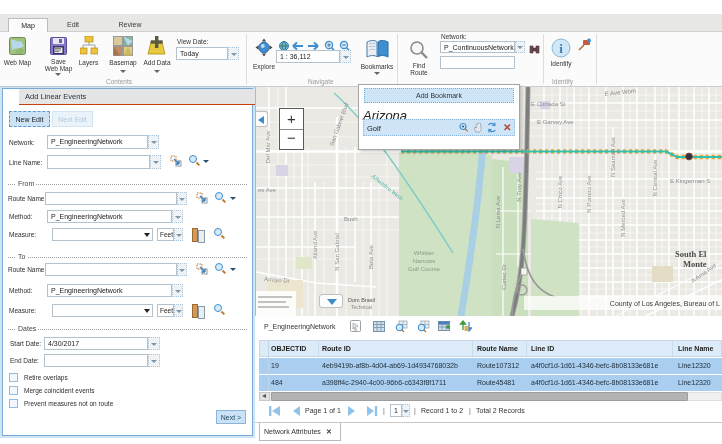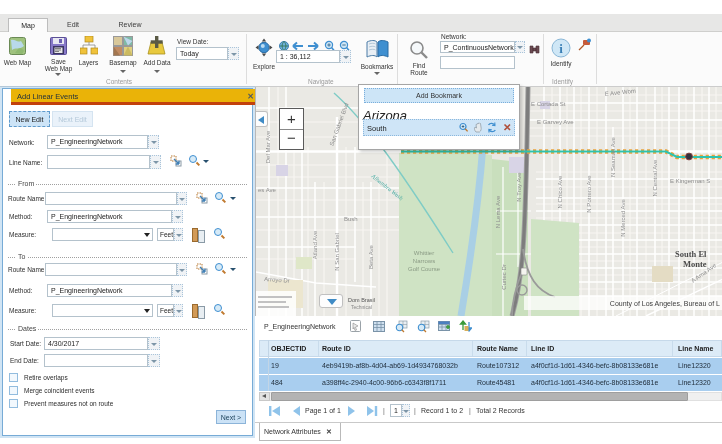--- a/index.html
+++ b/index.html
@@ -29,23 +29,23 @@
   .combo { position:absolute; background:#fff; border:1px solid #b4c2cc; font-size:7px;
     color:#222; line-height:11px; padding-left:3px; white-space:nowrap; overflow:hidden; }
   .combobtn { position:absolute; background:#f0f3f6; border:1px dotted #a9c4da;
     text-align:center; }
   .combobtn:after { content:""; position:absolute; left:50%; top:50%; margin:-1px 0 0 -3px;
     border-left:3px solid transparent; border-right:3px solid transparent;
     border-top:3px solid #7d96a8; }
   
   #panel { position:absolute; left:2px; top:88px; width:251px; height:348px;
     background:#fff; border:1px solid #77abd6; box-shadow:0 0 0 2px rgba(150,195,230,.45); }
-  #panelhdr { position:absolute; left:8px; top:0; width:249px; height:16px;
-    background:#eab308; font-size:7.5px; color:#1f2f3d; line-height:16px; padding-left:6px;
-    border-bottom:3px solid #c2410c; }
+  #panelhdr { position:absolute; left:16px; top:0; width:249px; height:16px;
+    background:#e5e5e5; font-size:7.5px; color:#1f2f3d; line-height:16px; padding-left:6px;
+    border-bottom:1px solid #c2410c; }
   #panelhdr .x { position:absolute; right:6px; top:0; color:#4e5a63; font-size:8px; font-weight:bold; }
   .plabel { position:absolute; font-size:6.5px; color:#2c2c2c; white-space:nowrap; }
   .pbtn { position:absolute; font-size:7px; text-align:center; }
   .fsep { position:absolute; left:5px; width:239px; height:8px; font-size:7px; color:#444; }
   .fsep .ln { position:absolute; top:4px; border-top:1px dotted #a0a0a0; }
   .fsep .tx { position:absolute; top:0; left:8px; padding:0 2px; }
   .chk { position:absolute; width:9px; height:9px; background:#f2f8fd; border:1px solid #92bcde; }
   .magico { position:absolute; width:20px; height:13px; }
   .magico:before { content:""; position:absolute; left:0; top:0; width:6px; height:6px;
     border:1.6px solid #3f8fd0; border-radius:50%; background:#d6eaf7; }
@@ -562,21 +562,21 @@
     <div class="abs" style="left:255px;top:422px;width:467px;height:1px;background:#c9c9c9;"></div>
     <div class="abs" style="left:259px;top:423px;width:82px;height:18px;background:#fff;border:1px solid #b9b9b9;border-top:none;"></div>
     <div class="bp abs" style="left:264px;top:428px;">Network Attributes</div>
     <div class="bp abs" style="left:326px;top:428px;font-weight:bold;color:#444;">✕</div>
   </div>
 
   <div id="bkpopup">
     <div class="abs" style="left:5px;top:3px;width:150px;height:15px;background:#cde5f7;border:1px dotted #7aaedb;font-size:7px;color:#333;text-align:center;line-height:14px;">Add Bookmark</div>
     <div class="abs" style="left:4px;top:23px;font-size:13px;color:#222;font-style:italic;">Arizona</div>
     <div class="abs" style="left:4px;top:34px;width:152px;height:17px;background:#cfe5f7;border:1px dotted #8cb8dd;">
-      <div class="abs" style="left:3px;top:4px;font-size:7.5px;color:#222;">South</div>
+      <div class="abs" style="left:3px;top:4px;font-size:7.5px;color:#222;">Golf</div>
       <svg class="abs" style="left:95px;top:2px" width="55" height="12" viewBox="0 0 55 12">
         <circle cx="4" cy="4.5" r="3" fill="#d6eaf7" stroke="#3f8fd0" stroke-width="1.2"></circle>
         <path d="M2.7 4.5 H5.3 M4 3.2 V5.8" stroke="#28506e" stroke-width=".8"></path>
         <path d="M6.2 6.7 L8.6 9.4" stroke="#c07a30" stroke-width="1.4"></path>
         <g transform="translate(14,0)">
           <path d="M3 10 C1.5 8.5 1 6.5 2 5 L3.5 6 L3 2.5 L4.5 2 L5 1 L6 1.5 L6.5 1 L7.5 1.5 L8 5 C8.5 7 8 9 6.5 10 Z" fill="#e4e9ec" stroke="#8a97a0" stroke-width=".7"></path>
         </g>
         <g transform="translate(28,0)" stroke="#3f8fd0" stroke-width="1.4" fill="none">
           <path d="M1.5 3 A3.6 3.6 0 0 1 7.8 3.4"></path>
           <path d="M8.3 8 A3.6 3.6 0 0 1 2 7.6"></path>

